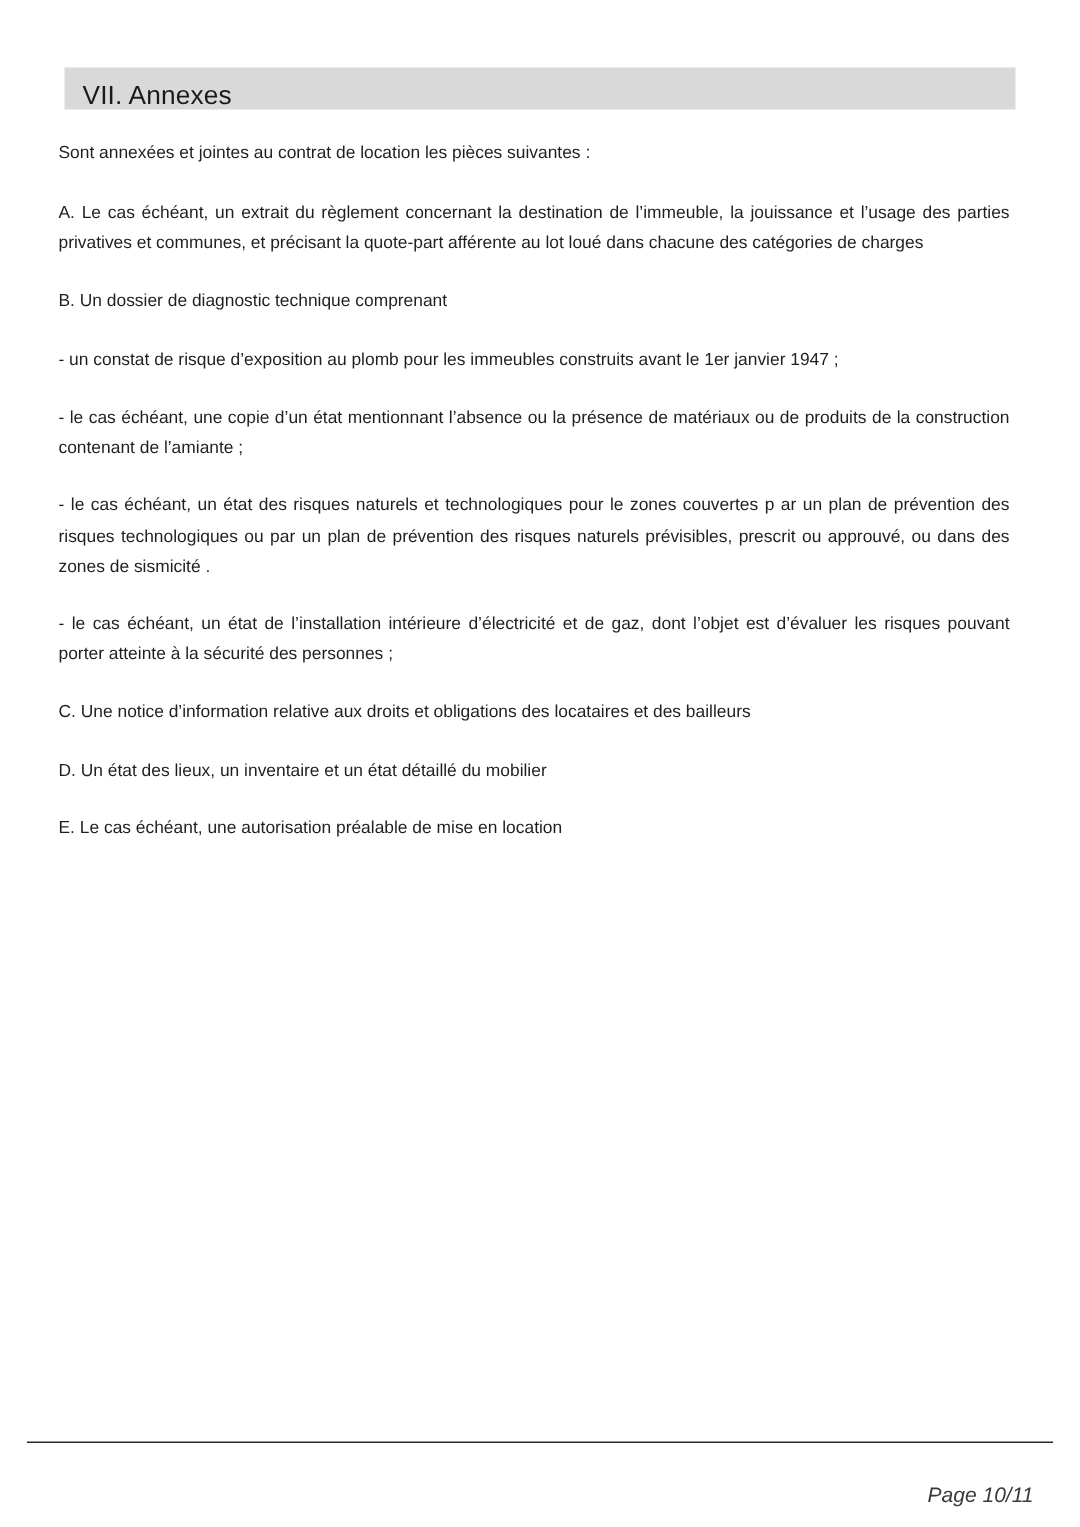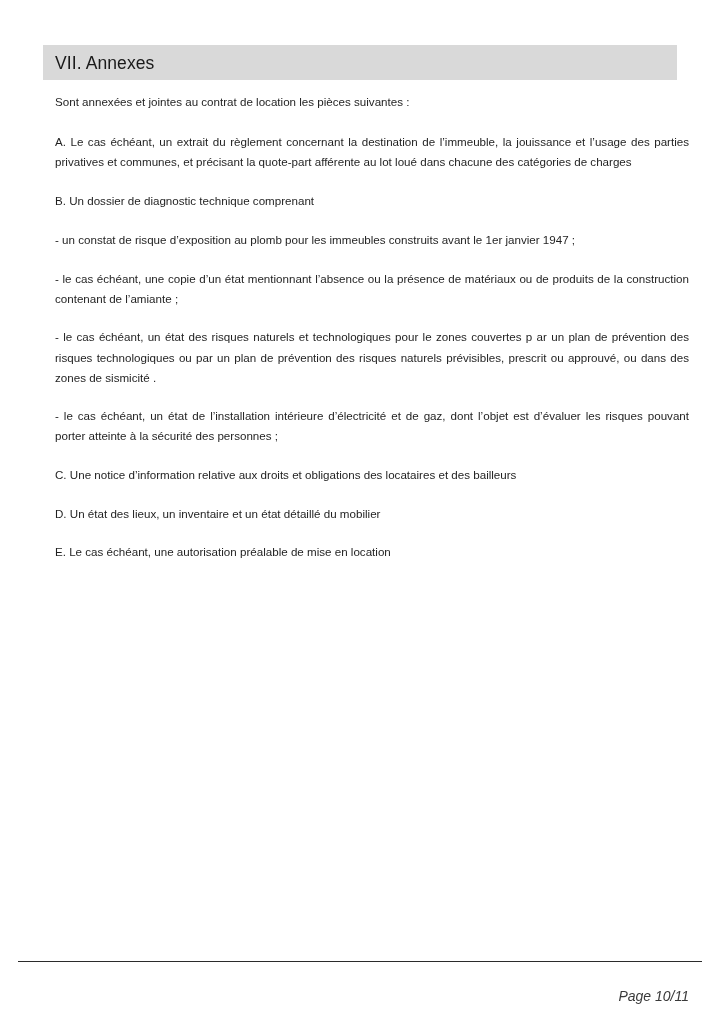--- a/index.html
+++ b/index.html
@@ -21,40 +21,40 @@
     background: #ffffff;
     overflow: hidden;
   }
 
   
   .section-bar {
     position: absolute;
     left: 43px;
     top: 45px;
     width: 634px;
-    height: 35px;
+    height: 28px;
     background: #d9d9d9;
     box-sizing: border-box;
   }
   .section-bar .section-title {
     position: absolute;
     left: 12px;
     top: 7px;
     font-size: 17.5px;
     font-weight: 400;
     letter-spacing: 0.1px;
     color: #1a1a1a;
     line-height: 22px;
     white-space: nowrap;
   }
 
   
   .content {
     position: absolute;
-    left: 55px;
+    left: 39px;
     top: 92px;
     width: 634px;
   }
   .para {
     font-size: 11.6px;
     line-height: 20.2px;
     color: #1f1f1f;
     margin: 0 0 18.5px 0;
     text-align: left;
   }

